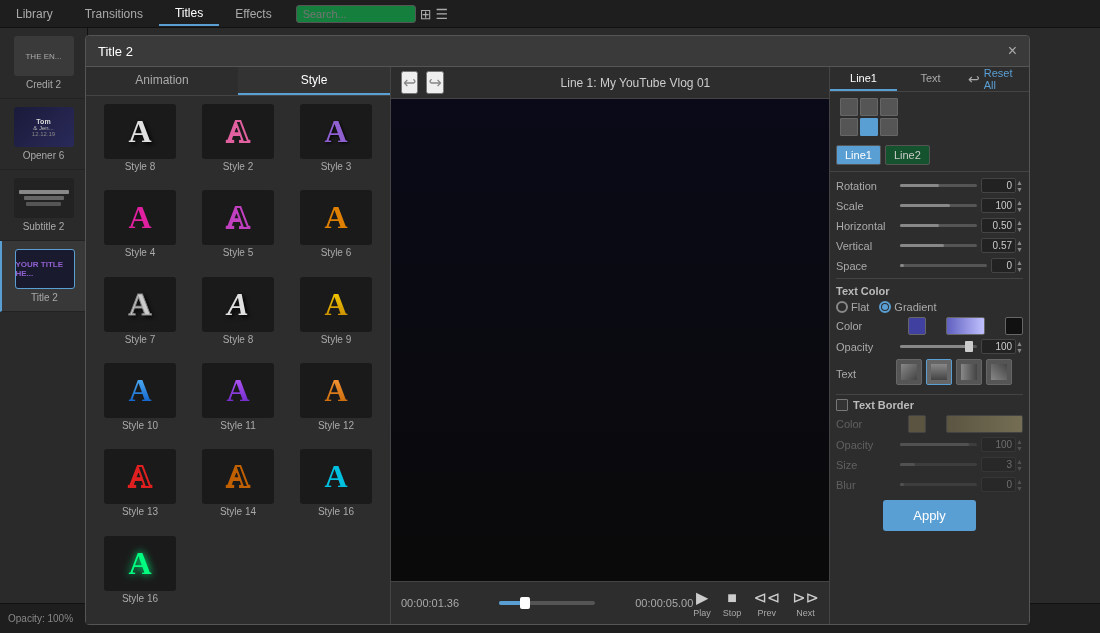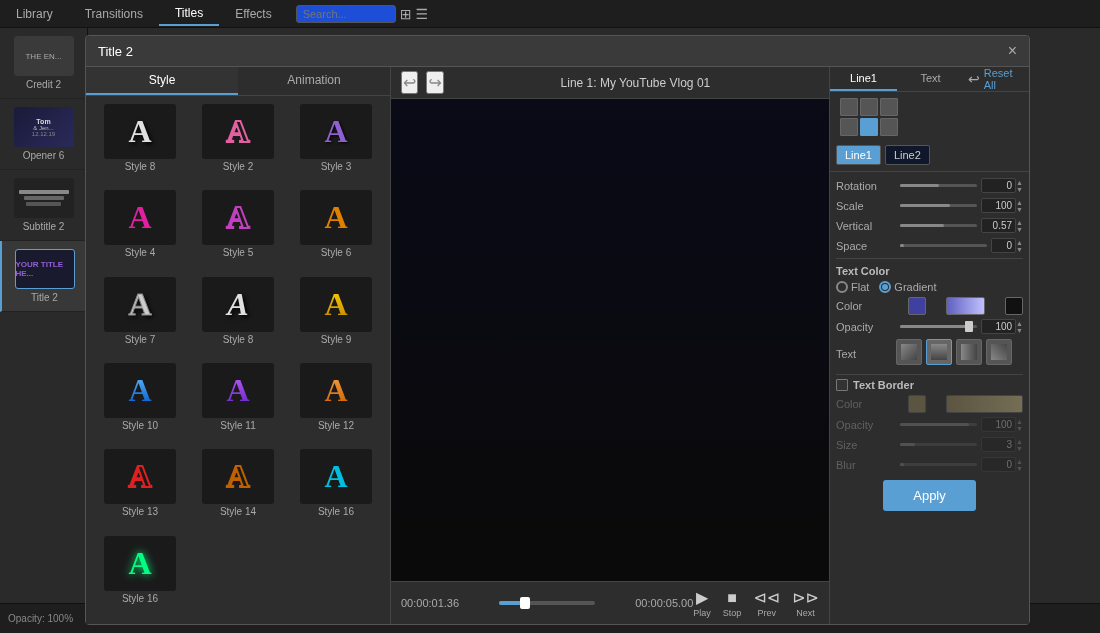--- a/index.html
+++ b/index.html
@@ -2,21 +2,21 @@
 <html><head>
   <meta charset="utf-8">
   <style>
     * { box-sizing: border-box; margin: 0; padding: 0; }
     body { background: #2a2a2a; color: #ccc; font-family: Arial, sans-serif; font-size: 12px; width: 1100px; height: 633px; overflow: hidden; position: relative; }
 
     
     .top-bar { display: flex; align-items: center; background: #1e1e1e; height: 28px; border-bottom: 1px solid #111; }
     .top-tab { padding: 4px 16px; color: #aaa; cursor: pointer; font-size: 12px; }
     .top-tab.active { color: #fff; border-bottom: 2px solid #5a9fd4; }
-    .search-bar { background: #1d4ed8; border: 1px solid #555; color: #ccc; padding: 2px 6px; font-size: 11px; width: 100px; border-radius: 3px; margin-left: 8px; }
+    .search-bar { background: #15803d; border: 1px solid #555; color: #ccc; padding: 2px 6px; font-size: 11px; width: 120px; border-radius: 3px; margin-left: 8px; }
 
     
     .left-panel { position: absolute; top: 28px; left: 0; width: 88px; background: #2a2a2a; height: 605px; border-right: 1px solid #111; overflow: hidden; }
     .left-item { display: flex; flex-direction: column; align-items: center; justify-content: center; padding: 8px 4px; border-bottom: 1px solid #222; cursor: pointer; }
     .left-item .thumb { width: 60px; height: 40px; background: #3a3a3a; border-radius: 3px; display: flex; align-items: center; justify-content: center; overflow: hidden; font-size: 10px; color: #888; }
     .left-item .label { font-size: 10px; color: #aaa; margin-top: 3px; text-align: center; }
     .credit-thumb { background: #222; color: #bbb; font-size: 9px; padding: 2px; }
     .opener-thumb { background: #222; }
     .title2-thumb { background: #1a1a2e; }
 
@@ -68,21 +68,21 @@
     .control-buttons { display: flex; gap: 12px; align-items: center; justify-content: center; flex: 1; }
     .ctrl-btn { background: none; border: none; color: #ccc; cursor: pointer; font-size: 14px; display: flex; flex-direction: column; align-items: center; gap: 1px; }
     .ctrl-label { font-size: 9px; color: #aaa; }
 
     
     .right-panel { width: 200px; background: #2d2d2d; border-left: 1px solid #444; display: flex; flex-direction: column; }
     .right-tabs { display: flex; border-bottom: 1px solid #444; }
     .right-tab { flex: 1; text-align: center; padding: 5px; cursor: pointer; color: #aaa; font-size: 11px; border-bottom: 2px solid transparent; }
     .right-tab.active { color: #fff; border-bottom-color: #5a9fd4; }
     .line-buttons { display: flex; flex-direction: column; padding: 6px; gap: 3px; border-bottom: 1px solid #444; }
-    .line-btn { background: #0f172a; border: 1px solid #555; color: #ccc; padding: 3px 8px; font-size: 11px; border-radius: 2px; cursor: pointer; text-align: left; }
+    .line-btn { background: #14532d; border: 1px solid #555; color: #ccc; padding: 3px 8px; font-size: 11px; border-radius: 2px; cursor: pointer; text-align: left; }
     .line-btn.active { background: #5a9fd4; color: #fff; }
 
     .props-section { flex: 1; overflow-y: auto; padding: 6px; }
     .prop-row { display: flex; align-items: center; margin-bottom: 5px; }
     .prop-label { width: 60px; color: #aaa; font-size: 11px; flex-shrink: 0; }
     .prop-slider { flex: 1; height: 3px; background: #555; border-radius: 2px; position: relative; margin: 0 4px; }
     .prop-slider-fill { height: 100%; background: #888; border-radius: 2px; }
     .prop-slider-handle { position: absolute; top: -4px; right: 0; width: 8px; height: 11px; background: #ccc; border-radius: 1px; }
     .prop-value { width: 35px; background: #222; border: 1px solid #444; color: #ccc; font-size: 10px; text-align: right; padding: 1px 3px; border-radius: 2px; }
     .prop-spin { display: flex; flex-direction: column; }
@@ -177,22 +177,22 @@
 
   <div class="modal-header">
     <span class="modal-title">Title 2</span>
     <button class="modal-close">×</button>
   </div>
 
   <div class="modal-body">
 
     <div class="styles-panel">
       <div class="styles-tabs">
+        <div class="style-tab">Animation</div>
         <div class="style-tab active">Style</div>
-        <div class="style-tab">Animation</div>
       </div>
       <div class="styles-grid">
 
         <div class="style-item">
           <div class="style-thumb" style="background:#1a1a1a;">
               <span class="a-white">A</span>
             </div>
           <span class="style-label">Style 8</span>
         </div>
 
@@ -389,20 +389,33 @@
           </div>
           <div class="prop-input-group">
             <input type="text" class="prop-value" value="100" style="">
             <div class="prop-spin">
               <span class="spin-btn">▲</span>
               <span class="spin-btn">▼</span>
             </div>
           </div>
         </div>
 
+        <div class="prop-row">
+          <span class="prop-label">Horizontal</span>
+          <div class="prop-slider" style="width:60px;">
+            <div class="prop-slider-fill" style="width:50%;"></div>
+          </div>
+          <div class="prop-input-group">
+            <input type="text" class="prop-value" value="0.50" style="">
+            <div class="prop-spin">
+              <span class="spin-btn">▲</span>
+              <span class="spin-btn">▼</span>
+            </div>
+          </div>
+        </div>
 
         <div class="prop-row">
           <span class="prop-label">Vertical</span>
           <div class="prop-slider" style="width:60px;">
             <div class="prop-slider-fill" style="width:57%;"></div>
           </div>
           <div class="prop-input-group">
             <input type="text" class="prop-value" value="0.57" style="">
             <div class="prop-spin">
               <span class="spin-btn">▲</span>

